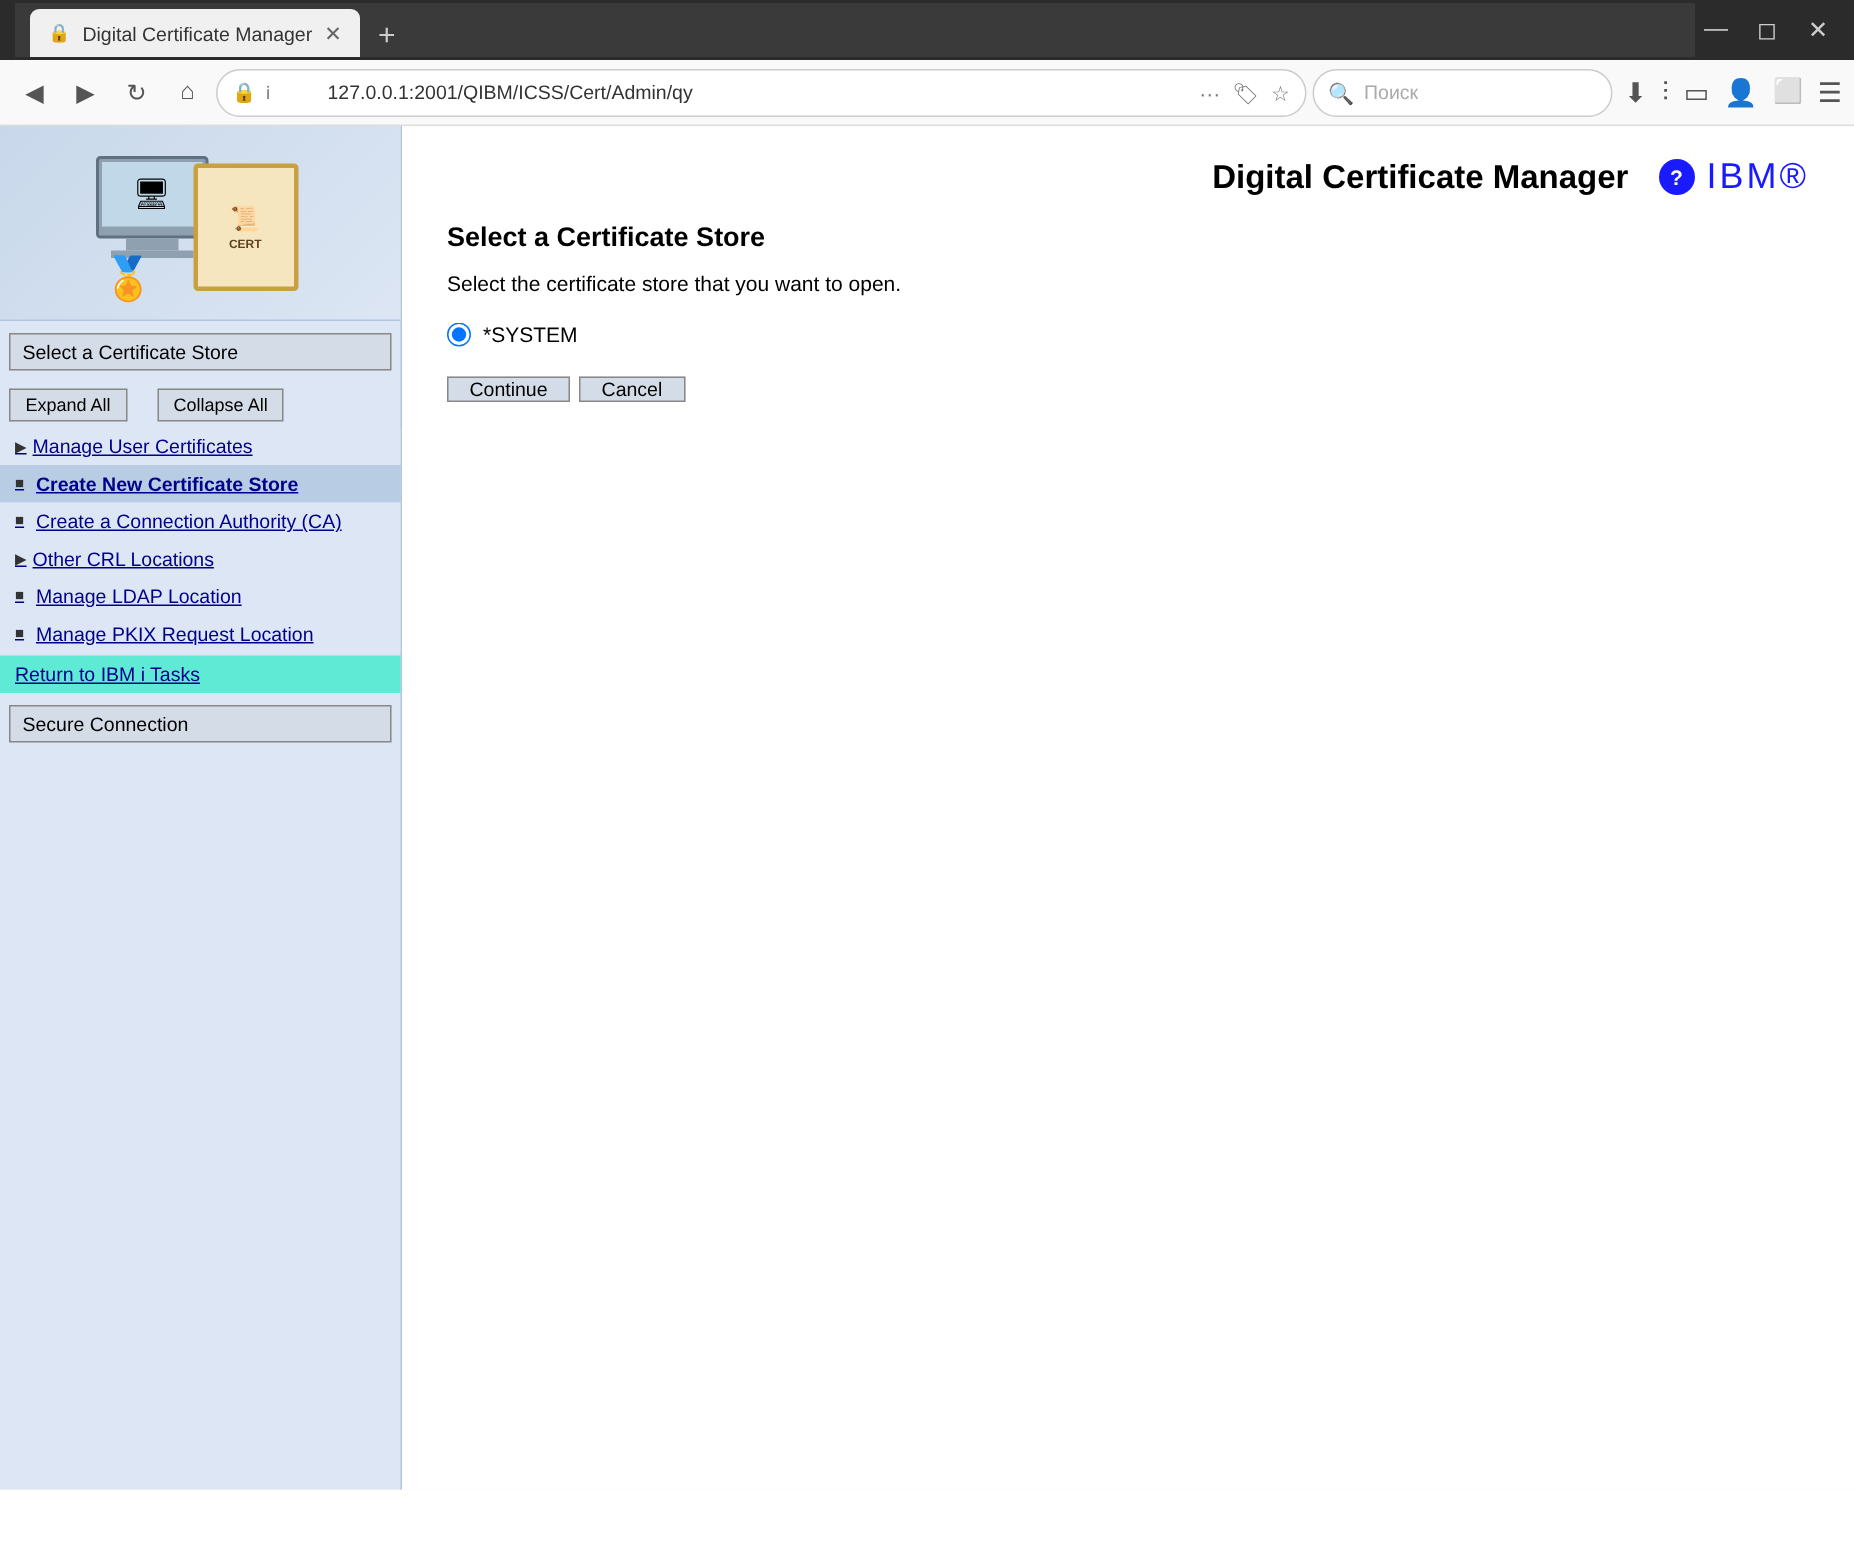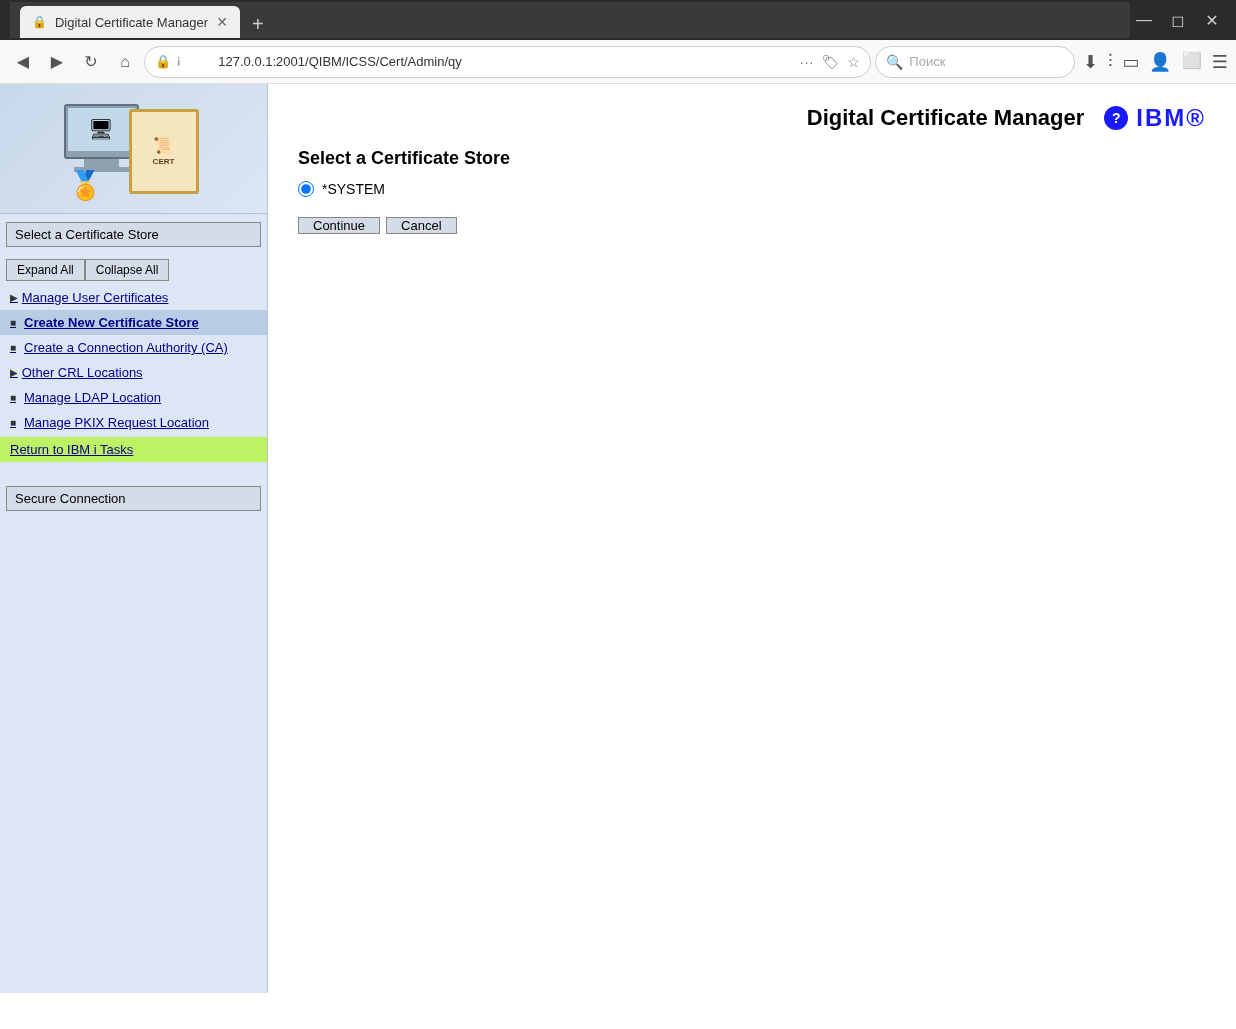--- a/index.html
+++ b/index.html
@@ -177,21 +177,21 @@
       padding: 4px 8px;
       background: #d4dce8;
       border: 1px solid #888;
       font-size: 13px;
       cursor: pointer;
       text-align: left;
       width: calc(100% - 12px);
     }
     .expand-collapse-btns {
       display: flex;
-      gap: 0;
+      gap: 20px;
       padding: 4px 6px;
     }
     .expand-btn {
       padding: 3px 10px;
       background: #d4dce8;
       border: 1px solid #888;
       font-size: 12px;
       cursor: pointer;
     }
     .nav-items {
@@ -227,24 +227,24 @@
       color: #333;
       text-decoration: none;
     }
     .nav-separator { height: 2px; }
     .return-link {
       padding: 5px 8px 5px 10px;
       color: #00008b;
       text-decoration: underline;
       font-size: 13px;
       cursor: pointer;
-      background: #bef264;
+      background: #5eead4;
     }
     .secure-conn-btn {
-      margin: 24px 6px;
+      margin: 8px 6px;
       padding: 4px 8px;
       background: #d4dce8;
       border: 1px solid #888;
       font-size: 13px;
       cursor: pointer;
       width: calc(100% - 12px);
       text-align: left;
     }
 
     
@@ -259,21 +259,21 @@
       justify-content: space-between;
       margin-bottom: 16px;
     }
     .page-title {
       font-size: 22px;
       font-weight: bold;
       color: #000;
     }
     .ibm-logo {
       font-size: 24px;
-      font-weight: bold;
+      font-weight: normal;
       color: #1a1aff;
       letter-spacing: 2px;
       display: flex;
       align-items: center;
       gap: 6px;
     }
     .help-btn {
       width: 24px;
       height: 24px;
       border-radius: 50%;
@@ -453,20 +453,21 @@
       <div style="display:flex; align-items:center; gap:8px; margin-left:20px;">
         <button class="help-btn">?</button>
         <div class="ibm-logo">
           <span>IBM®</span>
         </div>
       </div>
     </div>
 
     <h2 class="section-title">Select a Certificate Store</h2>
 
+    <p class="description">Select the certificate store that you want to open.</p>
 
     <div class="radio-group">
       <label class="radio-option">
         <input type="radio" name="cert-store" value="system" checked="" style="">
         <span>*SYSTEM</span>
       </label>
     </div>
 
     <div class="action-buttons">
       <button class="action-btn">Continue</button>

